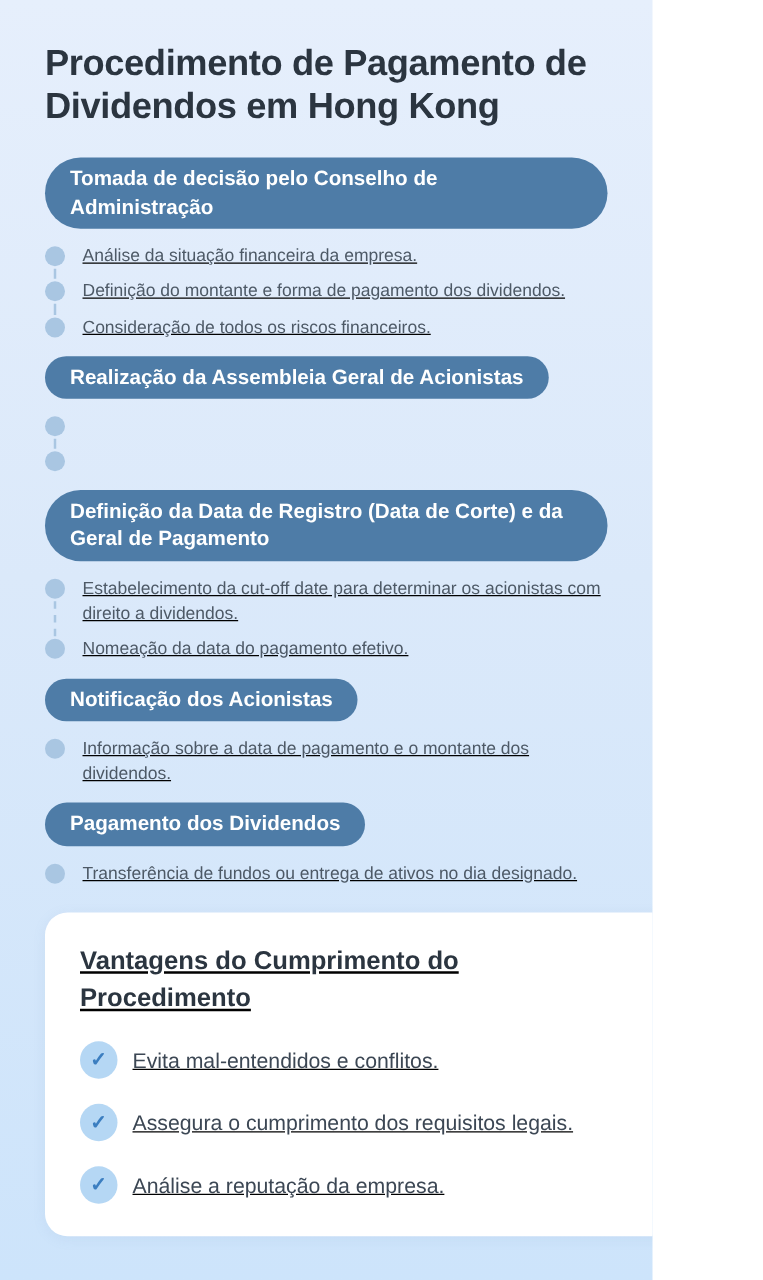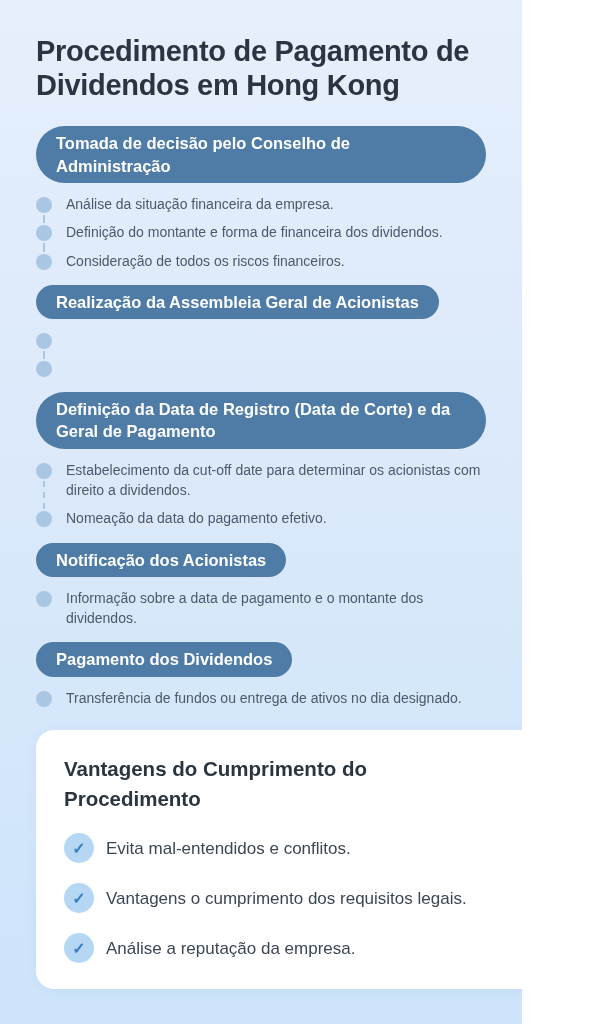--- a/index.html
+++ b/index.html
@@ -17,21 +17,21 @@
   }
   .page-title {
     margin: 0 0 24px 0;
     max-width: 520px;
     font-size: 29px;
     line-height: 1.18;
     font-weight: 700;
     letter-spacing: -0.3px;
     color: var(--heading);
   }
-  .proc-section { margin-bottom: 14px; }
+  .proc-section { margin-bottom: 14px; text-decoration: underline; }
   .pill {
     display: inline-block;
     box-sizing: border-box;
     max-width: 470px;
     background: var(--pill);
     color: var(--pill-text);
     font-size: 16.5px;
     font-weight: 700;
     line-height: 1.35;
     padding: 6px 20px;
@@ -69,20 +69,21 @@
     color: var(--text);
   }
   .card {
     box-sizing: border-box;
     width: 538px;
     background: var(--card);
     border-radius: 18px;
     padding: 24px 28px 22px 28px;
     margin-top: 22px;
     box-shadow: 0 2px 10px rgba(120,150,190,0.10);
+    text-decoration: underline;
   }
   .card-title {
     margin: 0 0 16px 0;
     max-width: 420px;
     font-size: 20.5px;
     line-height: 1.45;
     font-weight: 700;
     color: var(--heading);
   }
   .adv-row {
@@ -119,21 +120,21 @@
 </head>
 <body>
 
 <div class="page">
 
   <h1 class="page-title">Procedimento de Pagamento de Dividendos em Hong Kong</h1>
 
   <div id="sections">
       <section class="proc-section"><div class="pill">Tomada de decisão pelo Conselho de Administração</div><div class="bullets">
           <div class="bullet-row has-connector"><span class="bullet-dot"></span><span class="bullet-text">Análise da situação financeira da empresa.</span></div>
-          <div class="bullet-row has-connector"><span class="bullet-dot"></span><span class="bullet-text">Definição do montante e forma de financeira dos dividendos.</span></div>
+          <div class="bullet-row has-connector"><span class="bullet-dot"></span><span class="bullet-text">Definição do montante e forma de pagamento dos dividendos.</span></div>
           <div class="bullet-row"><span class="bullet-dot"></span><span class="bullet-text">Consideração de todos os riscos financeiros.</span></div>
         </div></section>
       <section class="proc-section"><div class="pill">Realização da Assembleia Geral de Acionistas</div><div class="bullets">
           <div class="bullet-row has-connector"><span class="bullet-dot"></span></div>
           <div class="bullet-row"><span class="bullet-dot"></span></div>
         </div></section>
       <section class="proc-section"><div class="pill">Definição da Data de Registro (Data de Corte) e da Geral de Pagamento</div><div class="bullets">
           <div class="bullet-row has-connector"><span class="bullet-dot"></span><span class="bullet-text">Estabelecimento da cut-off date para determinar os acionistas com direito a dividendos.</span></div>
           <div class="bullet-row"><span class="bullet-dot"></span><span class="bullet-text">Nomeação da data do pagamento efetivo.</span></div>
         </div></section>
@@ -147,21 +148,21 @@
 
   <div class="card">
     <h2 class="card-title">Vantagens do Cumprimento do Procedimento</h2>
     <div id="adv-items">
         <div class="adv-row">
           <span class="check-circle">✓</span>
           <span class="adv-text">Evita mal-entendidos e conflitos.</span>
         </div>
         <div class="adv-row">
           <span class="check-circle">✓</span>
-          <span class="adv-text">Vantagens o cumprimento dos requisitos legais.</span>
+          <span class="adv-text">Assegura o cumprimento dos requisitos legais.</span>
         </div>
         <div class="adv-row">
           <span class="check-circle">✓</span>
           <span class="adv-text">Análise a reputação da empresa.</span>
         </div>
       </div>
   </div>
 
 </div>
 

